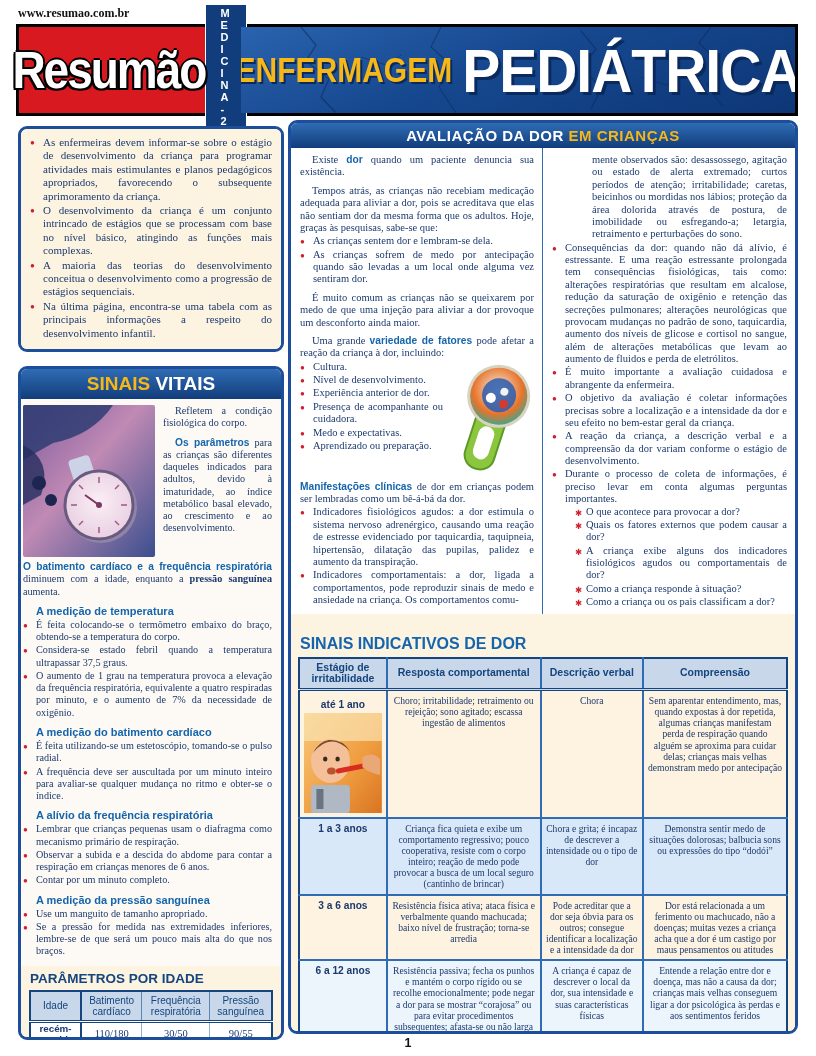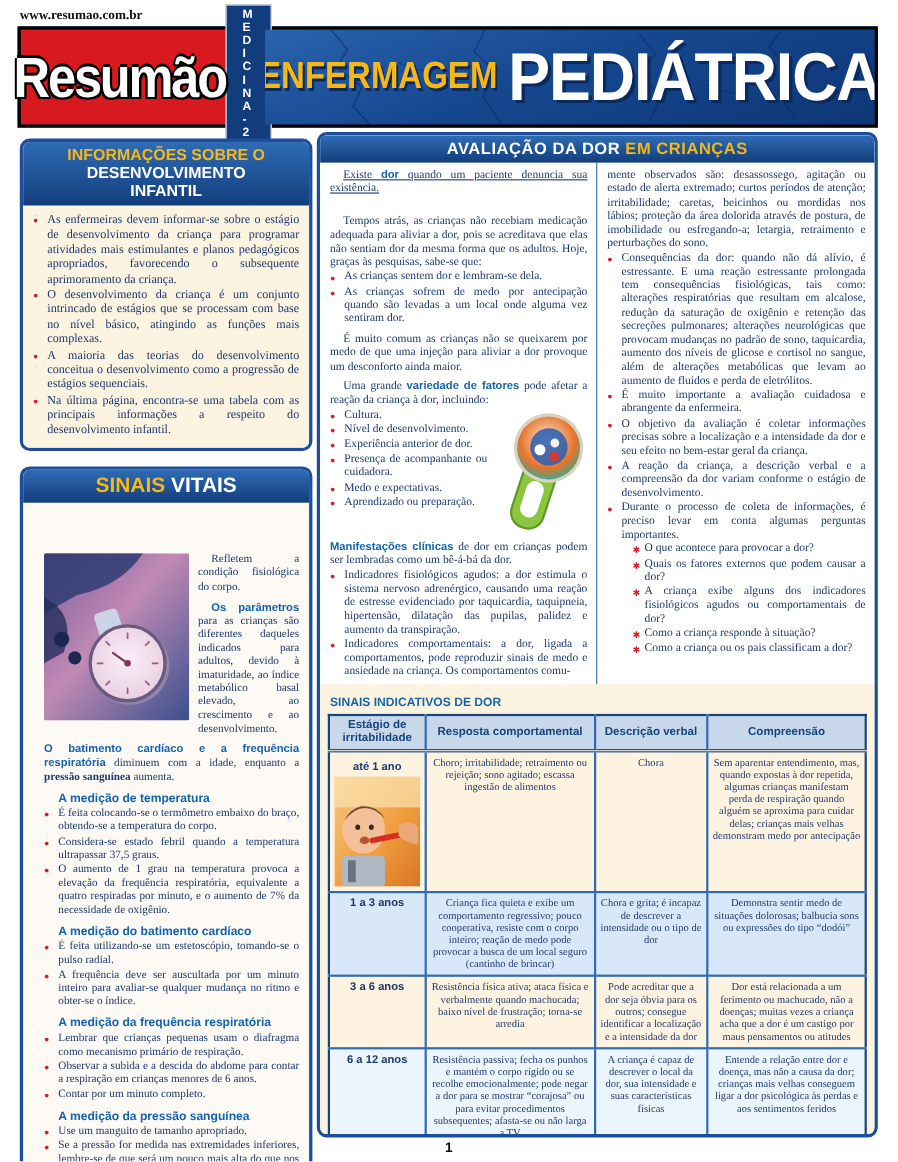--- a/index.html
+++ b/index.html
@@ -32,52 +32,52 @@
   .yellow{color:#f6b718;}
   
   .col-left{position:absolute;left:18px;top:126px;width:266px;}
   .box1 .box-header{font-size:14.5px;line-height:1.15;}
   .box1-body{background:#fcf3e1;padding:7px 9px 8px 9px;font-size:11px;line-height:1.22;text-align:justify;}
   ul.blt{list-style:none;margin:0;padding:0;}
   ul.blt li{position:relative;padding-left:13px;margin:0 0 1px 0;}
   ul.blt li::before{content:"●";position:absolute;left:0;top:0;color:#cf2030;font-size:8px;line-height:1.8;}
   .box2{margin-top:14px;height:674px;background:#fdf9f4;}
   .box2 .box-header{font-size:19px;}
-  .vitals-body{padding:6px 9px 0 19px;font-size:10.2px;line-height:1.2;text-align:justify;margin-top:40px;}
+  .vitals-body{padding:6px 9px 0 2px;font-size:10.2px;line-height:1.2;text-align:justify;}
   .gauge-img{float:left;width:132px;height:152px;margin:0 8px 4px 0;border-radius:2px;}
   .p-just{margin:0 0 7px 0;}
   .indent{text-indent:12px;}
   .hl-blue{color:#1565ad;font-weight:bold;font-family:"Liberation Sans",sans-serif;font-size:10.2px;}
   .bold-navy{font-weight:bold;}
   .subhead{font-family:"Liberation Sans",sans-serif;font-weight:700;color:#1565ad;font-size:11px;
            margin:7px 0 1px 13px;text-align:left;}
   
   .params-sec{background:#fcf3e1;padding:5px 8px 8px 8px;margin-top:8px;}
   .params-title{font-family:"Liberation Sans",sans-serif;font-weight:700;color:#14457e;font-size:13.5px;margin:0 0 4px 1px;}
   table.params{width:100%;border-collapse:collapse;border:2px solid #14457e;background:#fff;}
-  table.params th{background:#c8d7e9;font-family:"Liberation Sans",sans-serif;font-weight:700;color:#14457e;
+  table.params th{background:#c8d7e9;font-family:"Liberation Sans",sans-serif;font-weight:400;color:#14457e;
                   font-size:10px;padding:3px 2px;border-bottom:3px double #14457e;border-right:1px solid #5b87b8;line-height:1.1;}
   table.params td{font-size:10.5px;text-align:center;padding:0px 2px;border-bottom:1px solid #8fb0d2;
                   border-right:1px solid #8fb0d2;color:#1c3a6e;}
   table.params td.idade{font-family:"Liberation Sans",sans-serif;font-weight:700;font-size:9.8px;border-right:2px solid #14457e;}
   table.params th.idade{border-right:2px solid #14457e;}
   table.params tr:nth-child(even) td{background:#eef4fb;}
   
   .main-box{position:absolute;left:288px;top:120px;width:510px;height:914px;}
   .main-box .box-header{font-size:15px;letter-spacing:.5px;}
   .cols{display:flex;background:#fff;}
   .mcol{width:50%;box-sizing:border-box;padding:6px 8px 4px 9px;font-size:10.5px;line-height:1.18;text-align:justify;}
   .mcol-1{border-right:1.5px solid #2f6cb4;}
   .rattle-wrap{float:right;width:86px;height:118px;margin:0 0 2px 5px;}
   ul.stars{list-style:none;margin:0;padding:0 0 0 10px;}
   ul.stars li{position:relative;padding-left:11px;}
   ul.stars li::before{content:"✱";position:absolute;left:0;top:0;color:#cf2030;font-size:8.5px;}
   
   .pain-sec{background:#fcf3e1;padding:5px 7px 7px 7px;}
-  .pain-title{font-family:"Liberation Sans",sans-serif;font-weight:700;color:#1565ad;font-size:11px;margin:6px 0 4px 2px;}
+  .pain-title{font-family:"Liberation Sans",sans-serif;font-weight:700;color:#1565ad;font-size:16px;margin:16px 0 4px 2px;}
   table.pain{width:100%;border-collapse:collapse;border:2.5px solid #14457e;table-layout:fixed;}
   table.pain th{background:#c8d7e9;font-family:"Liberation Sans",sans-serif;font-weight:700;color:#14457e;
                 font-size:10.5px;padding:3px 2px;border-bottom:3px double #14457e;border-right:2px solid #2f6cb4;line-height:1.12;}
   table.pain td{vertical-align:top;text-align:center;font-size:9.6px;line-height:1.16;color:#1c3a6e;
                 padding:4px 4px;border-right:2px solid #2f6cb4;border-bottom:2px solid #2f6cb4;}
   table.pain .stage{font-family:"Liberation Sans",sans-serif;font-weight:700;font-size:10.2px;}
   tr.row-cream td{background:#fdf3e0;}
   tr.row-blue td{background:#d9e8f8;}
   tr.row-pale td{background:#ecf4fc;}
   td.photo-cell{padding:0;}
@@ -108,25 +108,20 @@
         <polyline points="400,50 425,58 445,46" fill="none" stroke="#0a2a5e" stroke-width="1"></polyline>
       </svg>
       <span class="t-enf">ENFERMAGEM</span>
       <span class="t-ped">PEDIÁTRICA</span>
     </div>
   </div>
 
   <div class="col-left">
 
     <div class="box box1">
-      <div class="box-header">
-        <span class="yellow">INFORMAÇÕES SOBRE O</span><br>
-        <span>DESENVOLVIMENTO</span><br>
-        <span>INFANTIL</span>
-      </div>
       <div class="box1-body">
         <ul class="blt">
           <li>As enfermeiras devem informar-se sobre o estágio de desenvolvimento da criança para programar atividades mais estimulantes e planos pedagógicos apropriados, favorecendo o subsequente aprimoramento da criança.</li>
           <li>O desenvolvimento da criança é um conjunto intrincado de estágios que se processam com base no nível básico, atingindo as funções mais complexas.</li>
           <li>A maioria das teorias do desenvolvimento conceitua o desenvolvimento como a progressão de estágios sequenciais.</li>
           <li>Na última página, encontra-se uma tabela com as principais informações a respeito do desenvolvimento infantil.</li>
         </ul>
       </div>
     </div>
 
@@ -178,21 +173,21 @@
           <li>Considera-se estado febril quando a temperatura ultrapassar 37,5 graus.</li>
           <li>O aumento de 1 grau na temperatura provoca a elevação da frequência respiratória, equivalente a quatro respiradas por minuto, e o aumento de 7% da necessidade de oxigênio.</li>
         </ul>
 
         <div class="subhead">A medição do batimento cardíaco</div>
         <ul class="blt">
           <li>É feita utilizando-se um estetoscópio, tomando-se o pulso radial.</li>
           <li>A frequência deve ser auscultada por um minuto inteiro para avaliar-se qualquer mudança no ritmo e obter-se o índice.</li>
         </ul>
 
-        <div class="subhead">A medição da frequência respiratória</div>
+        <div class="subhead">A alívio da frequência respiratória</div>
         <ul class="blt">
           <li>Lembrar que crianças pequenas usam o diafragma como mecanismo primário de respiração.</li>
           <li>Observar a subida e a descida do abdome para contar a respiração em crianças menores de 6 anos.</li>
           <li>Contar por um minuto completo.</li>
         </ul>
 
         <div class="subhead">A medição da pressão sanguínea</div>
         <ul class="blt">
           <li>Use um manguito de tamanho apropriado.</li>
           <li>Se a pressão for medida nas extremidades inferiores, lembre-se de que será um pouco mais alta do que nos braços.</li>
@@ -224,21 +219,21 @@
     </div>
   </div>
 
   <div class="box main-box">
     <div class="box-header">
       <span>AVALIAÇÃO DA DOR</span><span class="yellow"> EM CRIANÇAS</span>
     </div>
 
     <div class="cols">
       <div class="mcol mcol-1">
-        <p class="p-just indent" style="margin-bottom:17px;text-decoration:underline;"><span>Existe </span><span class="hl-blue">dor</span><span> quando um paciente denuncia sua existência.</span></p>
+        <p class="p-just indent" style="margin-bottom:6px;"><span>Existe </span><span class="hl-blue">dor</span><span> quando um paciente denuncia sua existência.</span></p>
         <p class="p-just indent" style="margin-bottom:1px;"><span>Tempos atrás, as crianças não recebiam medicação adequada para aliviar a dor, pois se acreditava que elas não sentiam dor da mesma forma que os adultos. Hoje, graças às pesquisas, sabe-se que:</span></p>
         <ul class="blt">
           <li>As crianças sentem dor e lembram-se dela.</li>
           <li>As crianças sofrem de medo por antecipação quando são levadas a um local onde alguma vez sentiram dor.</li>
         </ul>
         <p class="p-just indent" style="margin:6px 0;"><span>É muito comum as crianças não se queixarem por medo de que uma injeção para aliviar a dor provoque um desconforto ainda maior.</span></p>
         <p class="p-just indent" style="margin-bottom:1px;"><span>Uma grande </span><span class="hl-blue">variedade de fatores</span><span> pode afetar a reação da criança à dor, incluindo:</span></p>
         <div>
           <svg class="rattle-wrap" viewBox="0 0 86 118">
             <defs>
@@ -269,21 +264,21 @@
           </ul>
         </div>
         <p class="p-just" style="clear:right;margin:6px 0 1px 0;"><span class="hl-blue">Manifestações clínicas</span><span> de dor em crianças podem ser lembradas como um bê-á-bá da dor.</span></p>
         <ul class="blt">
           <li>Indicadores fisiológicos agudos: a dor estimula o sistema nervoso adrenérgico, causando uma reação de estresse evidenciado por taquicardia, taquipneia, hipertensão, dilatação das pupilas, palidez e aumento da transpiração.</li>
           <li>Indicadores comportamentais: a dor, ligada a comportamentos, pode reproduzir sinais de medo e ansiedade na criança. Os comportamentos comu-</li>
         </ul>
       </div>
 
       <div class="mcol">
-        <p class="p-just" style="margin-bottom:1px;"><span>mente observados são: desassossego, agitação ou estado de alerta extremado; curtos períodos de atenção; irritabilidade; caretas, beicinhos ou mordidas nos lábios; proteção da área dolorida através de postura, de imobilidade ou esfregando-a; letargia, retraimento e perturbações do sono.</span></p>
+        <p class="p-just" style="margin-bottom:1px;margin-left:40px;"><span>mente observados são: desassossego, agitação ou estado de alerta extremado; curtos períodos de atenção; irritabilidade; caretas, beicinhos ou mordidas nos lábios; proteção da área dolorida através de postura, de imobilidade ou esfregando-a; letargia, retraimento e perturbações do sono.</span></p>
         <ul class="blt">
           <li>Consequências da dor: quando não dá alívio, é estressante. E uma reação estressante prolongada tem consequências fisiológicas, tais como: alterações respiratórias que resultam em alcalose, redução da saturação de oxigênio e retenção das secreções pulmonares; alterações neurológicas que provocam mudanças no padrão de sono, taquicardia, aumento dos níveis de glicose e cortisol no sangue, além de alterações metabólicas que levam ao aumento de fluidos e perda de eletrólitos.</li>
         </ul>
         <ul class="blt">
           <li>É muito importante a avaliação cuidadosa e abrangente da enfermeira.</li>
           <li>O objetivo da avaliação é coletar informações precisas sobre a localização e a intensidade da dor e seu efeito no bem-estar geral da criança.</li>
           <li>A reação da criança, a descrição verbal e a compreensão da dor variam conforme o estágio de desenvolvimento.</li>
           <li><span>Durante o processo de coleta de informações, é preciso levar em conta algumas perguntas importantes.</span>
             <ul class="stars">
               <li>O que acontece para provocar a dor?</li>

